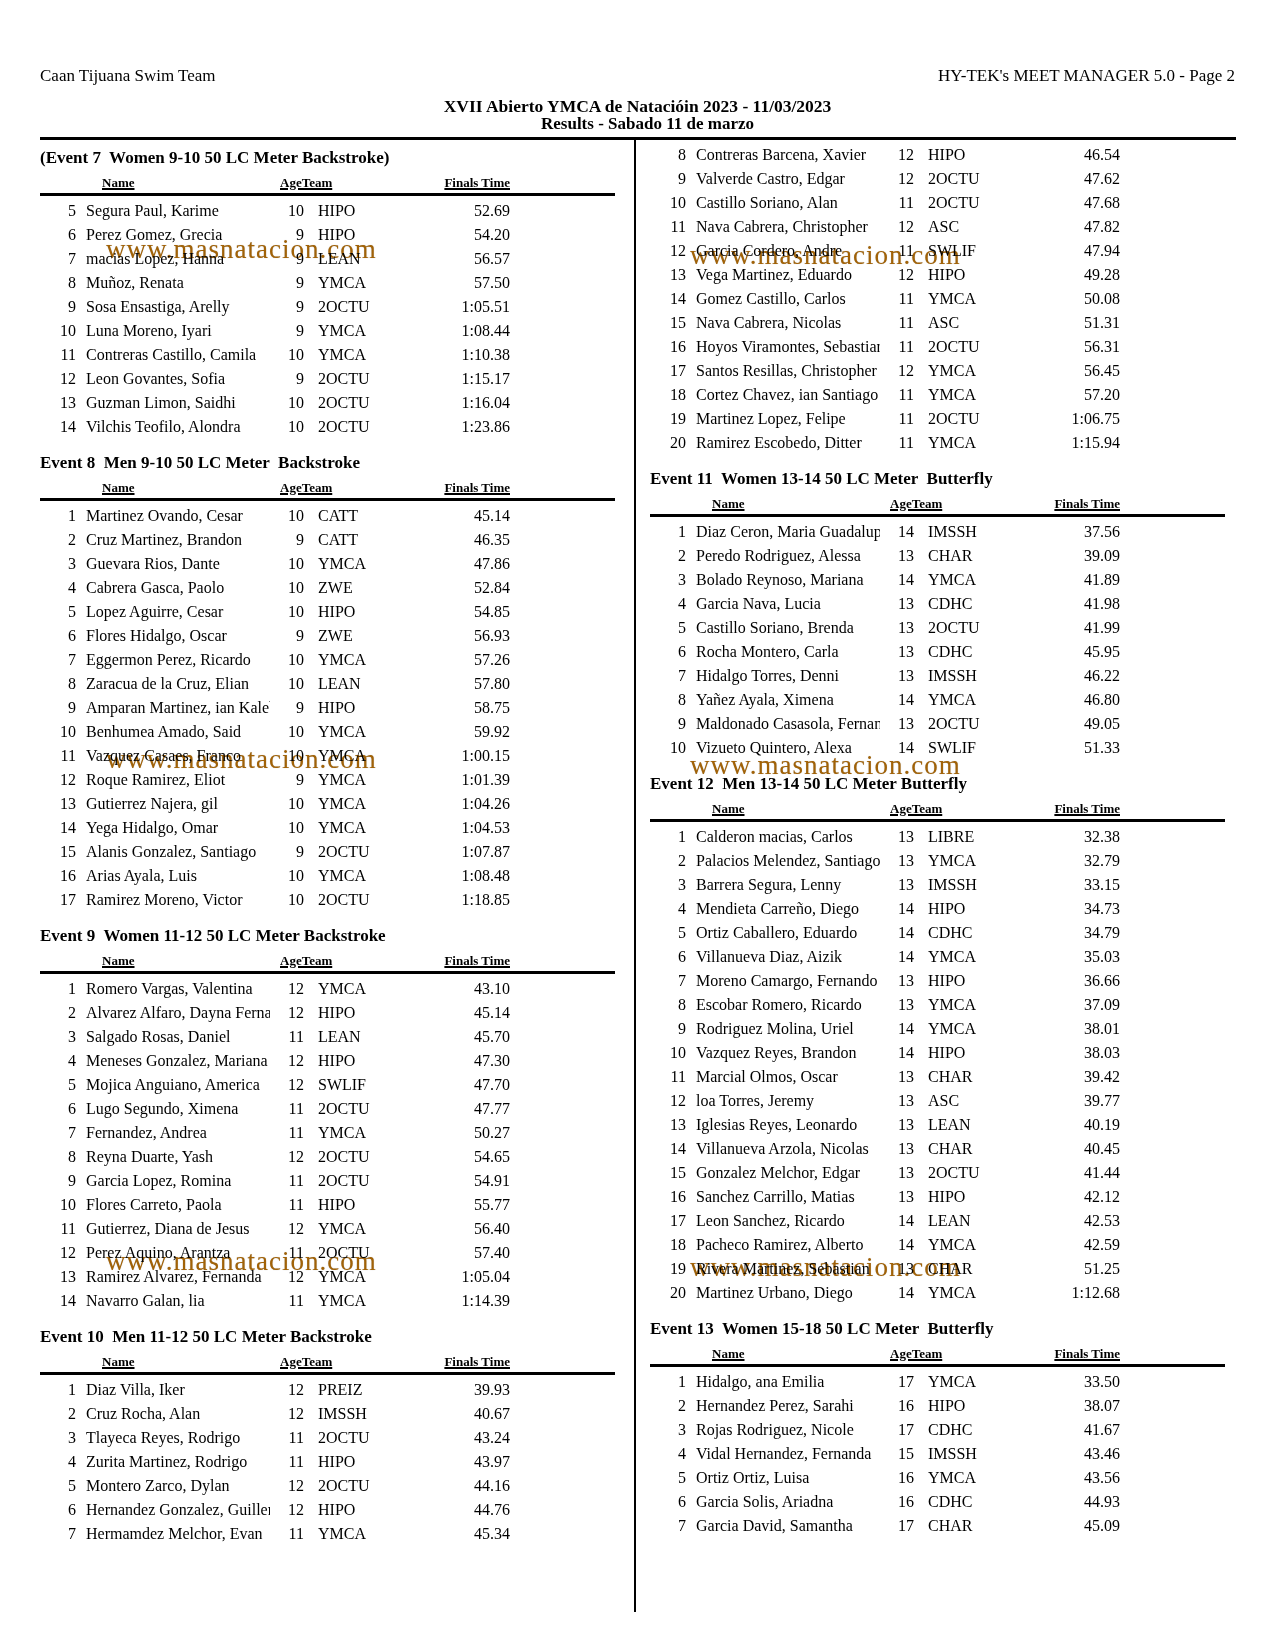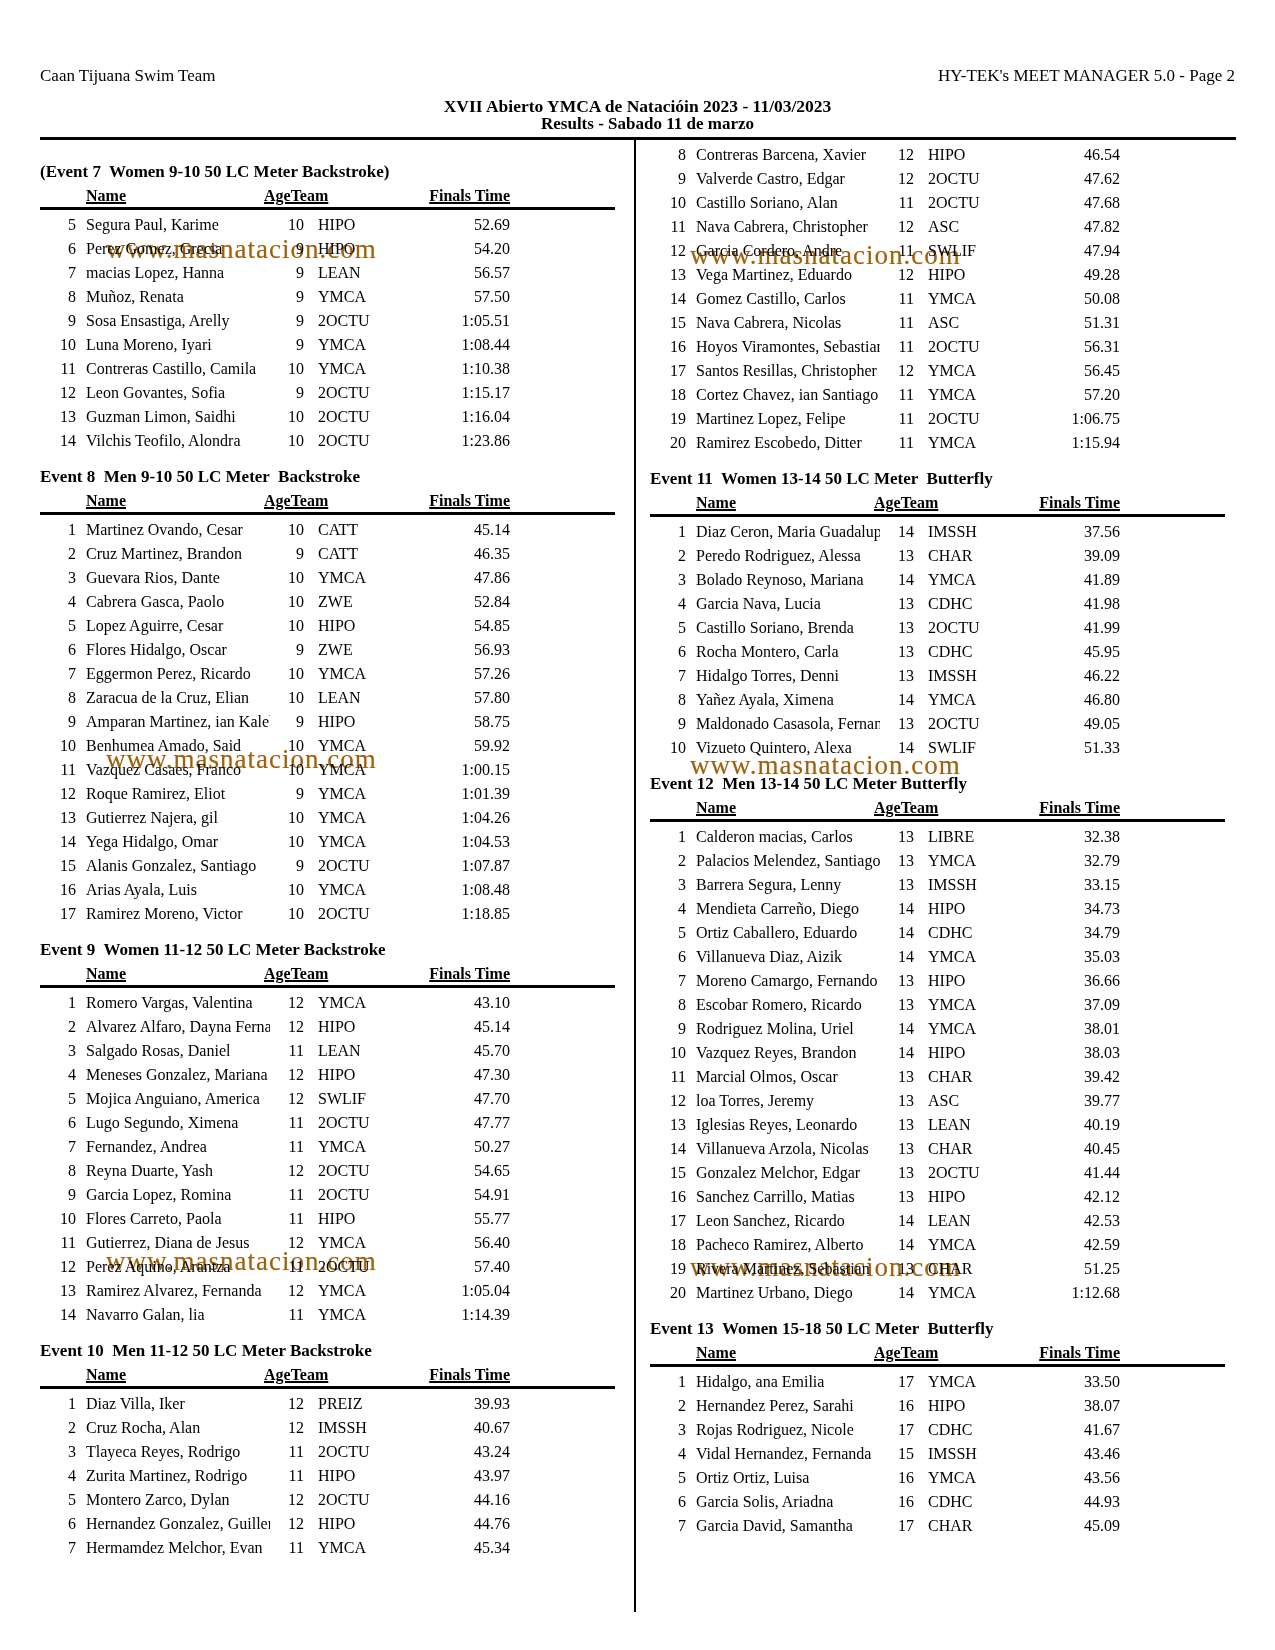--- a/index.html
+++ b/index.html
@@ -32,31 +32,32 @@
     width: 2px; height: 1472px; background: #000;
   }
   .col { position: absolute; top: 143px; width: 575px; z-index: 2; }
   #col-left  { left: 40px; }
   #col-right { left: 650px; }
 
   .section-title {
     font-size: 17px; font-weight: bold; line-height: 25px;
     margin-top: 11px; white-space: pre; overflow: hidden;
   }
-  .section:first-child .section-title { margin-top: 16px; }
+  .section:first-child .section-title { margin-top: 2px; }
 
   .head-row {
     position: relative; height: 26px;
     border-bottom: 3px solid #000; margin-bottom: 3px;
   }
   .head-row span {
     position: absolute; bottom: 2px;
-    font-size: 16px; font-weight: bold;
+    font-size: 13px; font-weight: bold;
     text-decoration: underline;
     text-decoration-thickness: 2px;
+    margin-left: 16px;
   }
   .h-name    { left: 46px; }
   .h-ageteam { left: 224px; }
   .h-time    { right: 105px; }
 
   .row {
     display: flex; height: 24px; line-height: 24px;
     font-size: 16px; white-space: nowrap;
   }
   .c-place  { width: 36px;  text-align: right; flex: none; }

